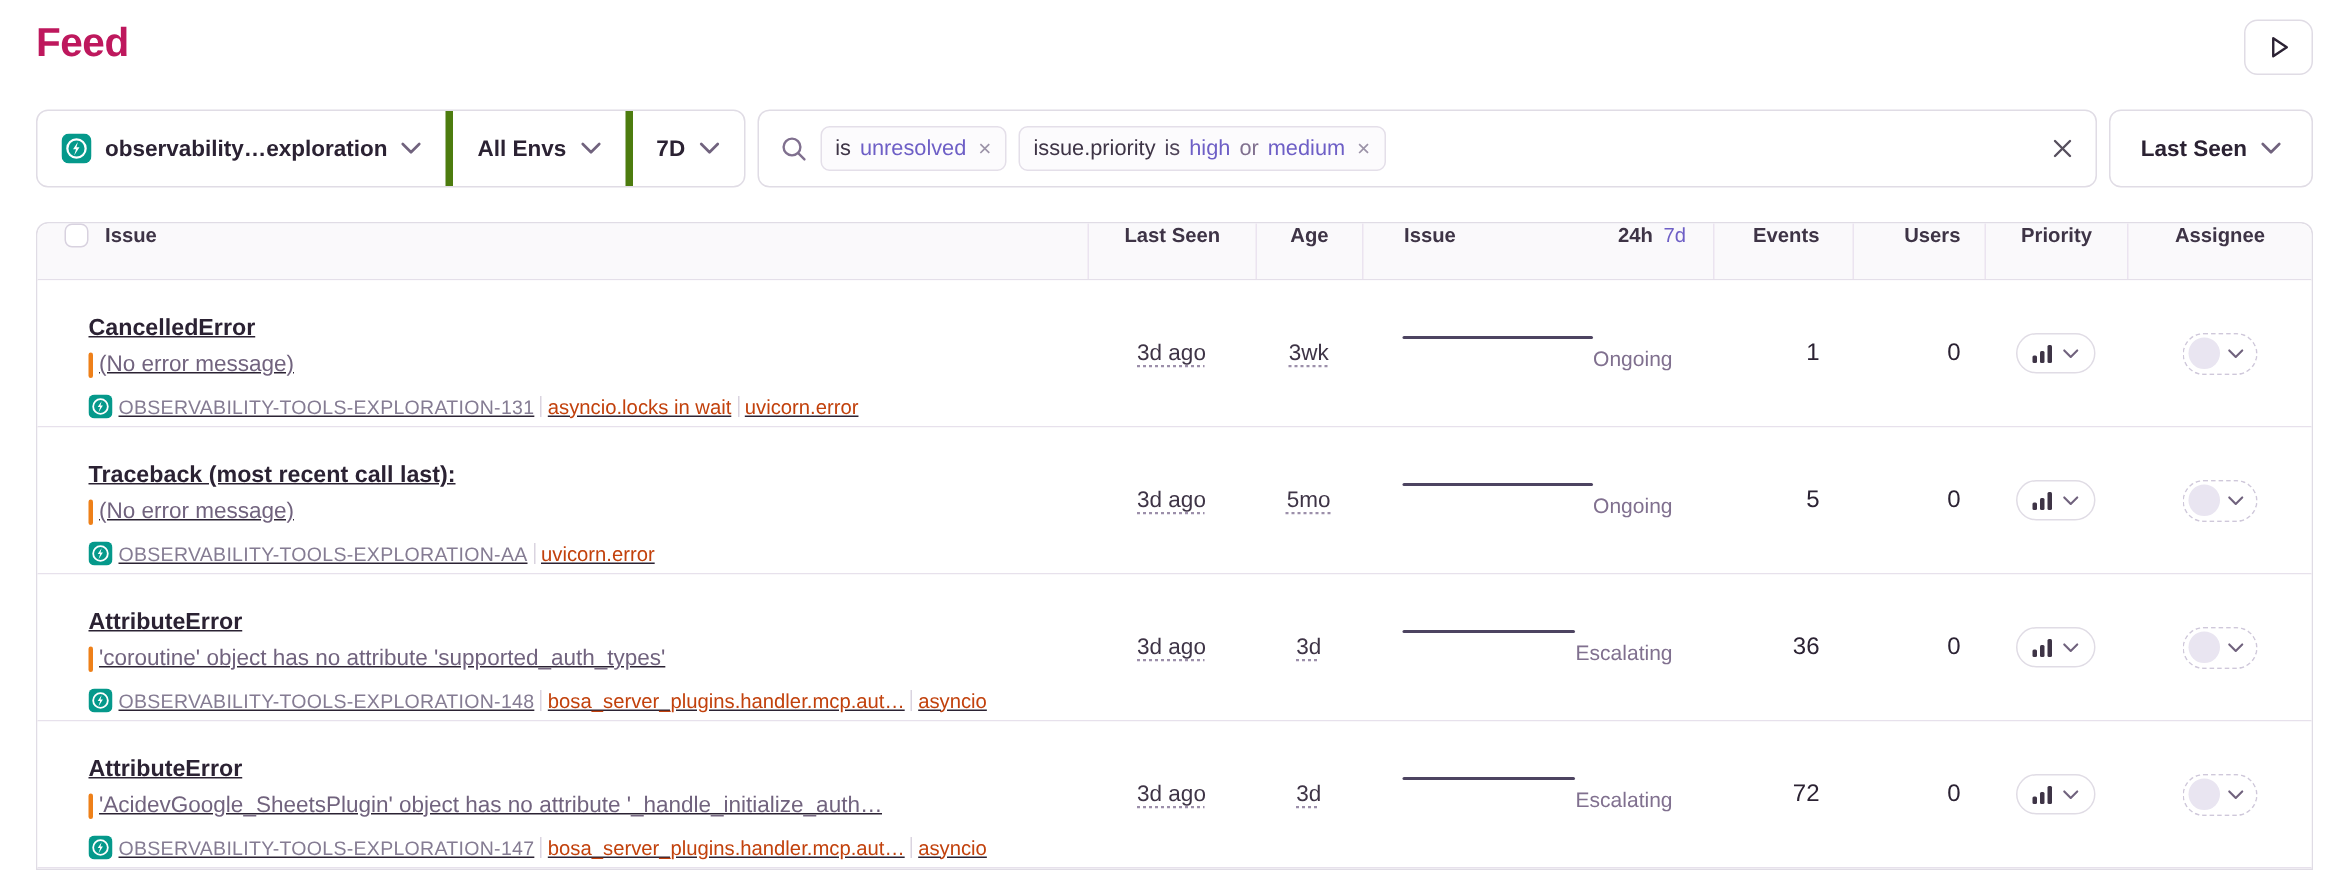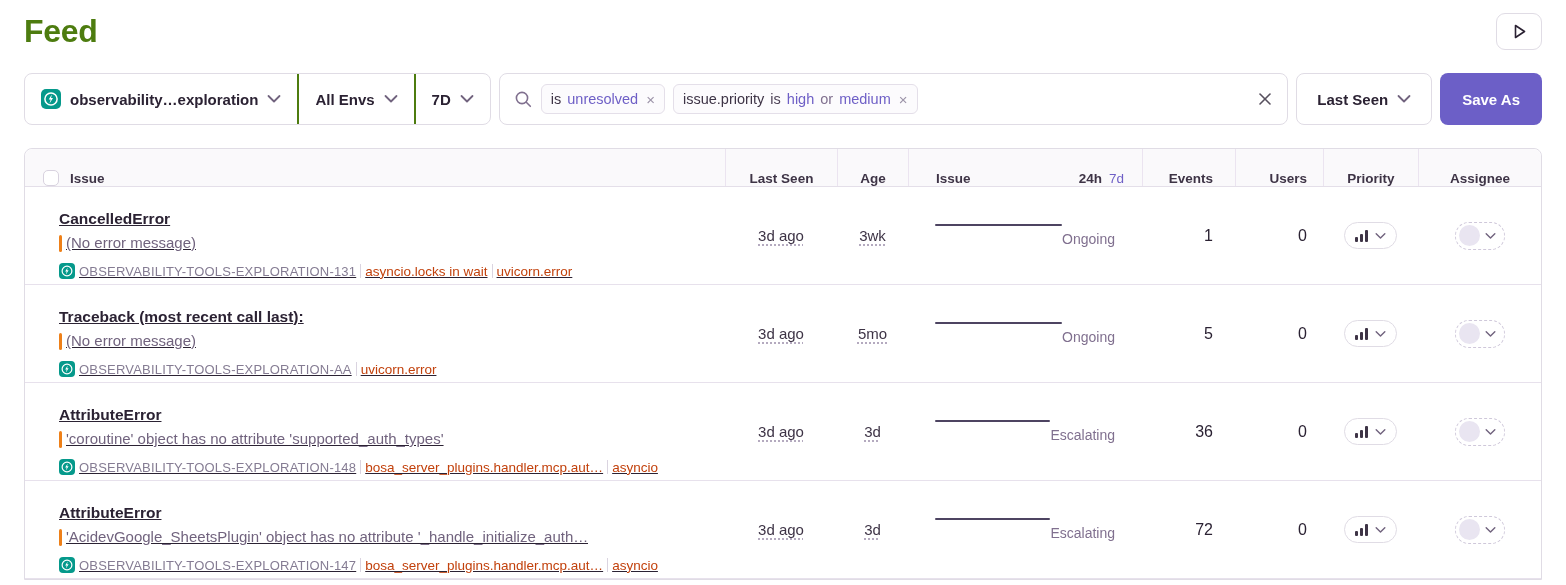--- a/index.html
+++ b/index.html
@@ -2,51 +2,51 @@
 <html><head>
 <meta charset="utf-8">
 <style>
   * { margin:0; padding:0; box-sizing:border-box; }
   html,body { width:1566px; height:585px; background:#fff; overflow:hidden;
     font-family:"Liberation Sans", sans-serif; color:#2B2233; }
   .page { padding:0 24px; }
 
   
   .top-bar { display:flex; align-items:flex-start; justify-content:space-between; padding-top:13px; }
-  .page-title { font-size:32px; font-weight:700; letter-spacing:-.3px; color:#4d7c0f; }
+  .page-title { font-size:27px; font-weight:700; letter-spacing:-.3px; color:#be185d; }
   .play-btn { width:46px; height:37px; border:1px solid #E0DCE5; border-radius:9px; background:#fff;
     display:flex; align-items:center; justify-content:center; cursor:pointer; }
 
   
   .filter-row { display:flex; align-items:stretch; gap:8px; margin-top:23px; height:52px; }
   .seg-group { display:flex; align-items:stretch; border:1px solid #E0DCE5; border-radius:8px; background:#fff; }
   .seg { display:flex; align-items:center; gap:9px; padding:0 16px; font-size:15px; font-weight:600;
     color:#2B2233; cursor:pointer; white-space:nowrap; }
-  .seg + .seg { border-left:2px solid #4d7c0f; }
+  .seg + .seg { border-left:5px solid #4d7c0f; }
   .chev { display:inline-block; flex:0 0 auto; }
 
   .search-bar { flex:1; display:flex; align-items:center; gap:8px; border:1px solid #E0DCE5;
     border-radius:8px; background:#fff; padding:0 14px 0 14px; min-width:0; }
   .search-bar .tokens { flex:1; display:flex; gap:8px; align-items:center; min-width:0; }
   .token { display:flex; align-items:center; gap:6px; height:30px; padding:0 9px;
     border:1px solid #E4DFE9; border-radius:6px; background:#FCFBFD; font-size:14.5px; white-space:nowrap; }
   .t-key { color:#3E3446; } .t-op { color:#4f4458; } .t-val { color:#6E5FC6; } .t-conj { color:#80708F; }
   .t-x { color:#9C93A8; font-size:15px; cursor:pointer; padding-left:2px; }
   .clear-x { cursor:pointer; display:flex; align-items:center; }
 
   .sort-btn { display:flex; align-items:center; gap:9px; padding:0 20px; border:1px solid #E0DCE5;
     border-radius:8px; background:#fff; font-size:15px; font-weight:600; color:#2B2233; cursor:pointer; white-space:nowrap; }
   .save-btn { padding:0 22px; border:none; border-radius:8px; background:#6C5FC7; color:#fff;
     font-size:15px; font-weight:600; cursor:pointer; font-family:inherit; white-space:nowrap; }
 
   
   .table { margin-top:23px; border:1px solid #E0DCE5; border-radius:8px 8px 0 0; background:#fff; }
   .thead { display:flex; align-items:center; height:38px; background:#FAF9FB; border-radius:8px 8px 0 0;
     border-bottom:1px solid #E4DFE9; font-size:13.5px; font-weight:600; color:#3E3446; }
-  .th { display:flex; align-items:flex-end; height:100%; }
+  .th { display:flex; align-items:flex-start; height:100%; }
   .th + .th { border-left:1px solid #EBE4F0; }
   .th-issue { flex:1; padding-left:18px; gap:11px; }
   .checkbox { width:16px; height:16px; border:1px solid #D8D2DF; border-radius:5px; background:#fff; cursor:pointer; }
   .c-lastseen { width:112px; justify-content:center; }
   .c-age { width:71px; justify-content:center; }
   .c-trend { width:234px; padding:0 18px 0 27px; justify-content:space-between; }
   .trend-toggle { display:flex; gap:7px; font-size:13.5px; }
   .tt-24h { color:#3E3446; font-weight:600; cursor:pointer; }
   .tt-7d { color:#6E5FC6; font-weight:400; cursor:pointer; }
   .c-events { width:93px; justify-content:flex-end; padding-right:22px; }
@@ -183,21 +183,20 @@
 
     <div class="sort-btn">
       <span>Last Seen</span>
       <span class="chev">
         <svg width="14" height="10" viewBox="0 0 14 10">
             <use href="#i-chev"></use>
           </svg>
       </span>
     </div>
 
-    <button class="save-btn">Save As</button>
   </div>
 
   <div class="table">
 
     <div class="thead">
       <div class="th th-issue">
         <span class="checkbox"></span>
         <span>Issue</span>
       </div>
       <div class="th c-lastseen">

